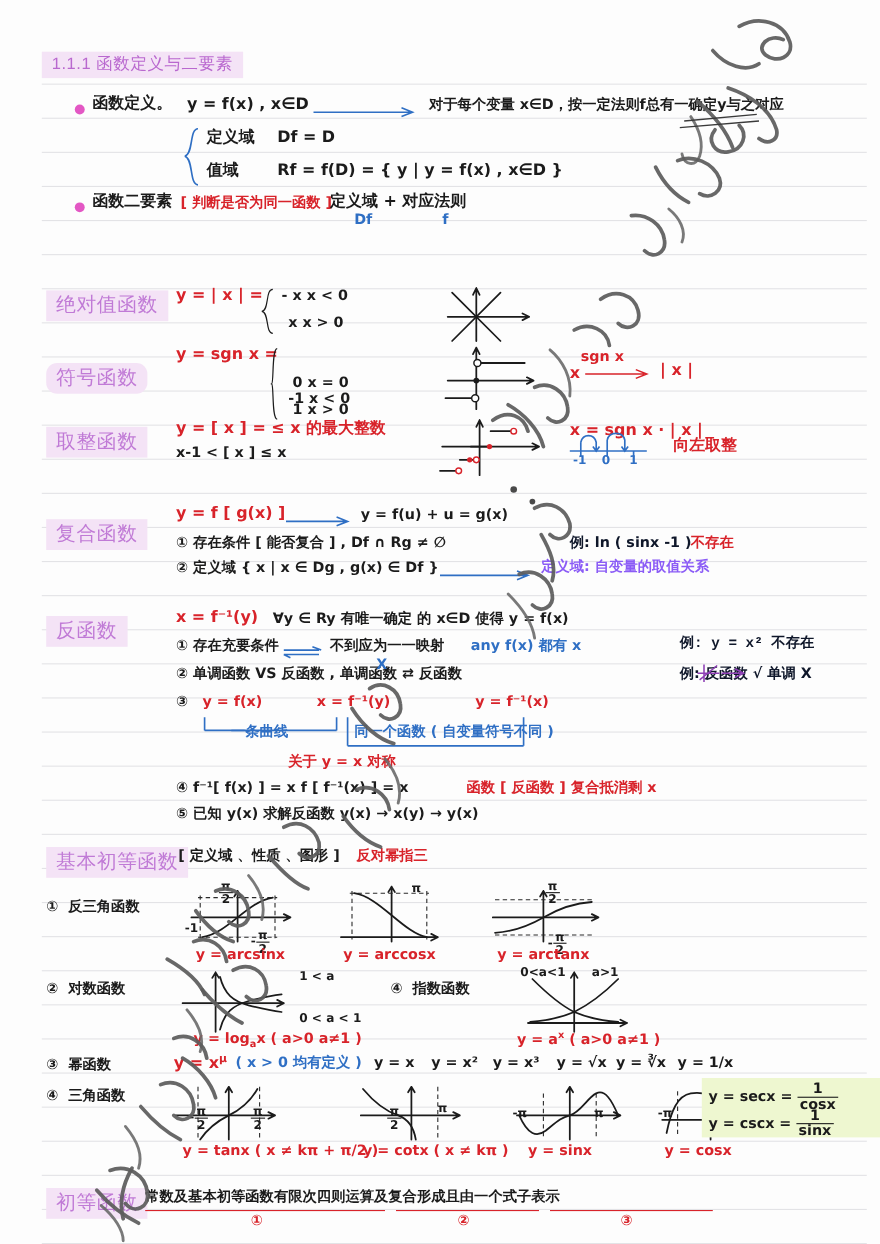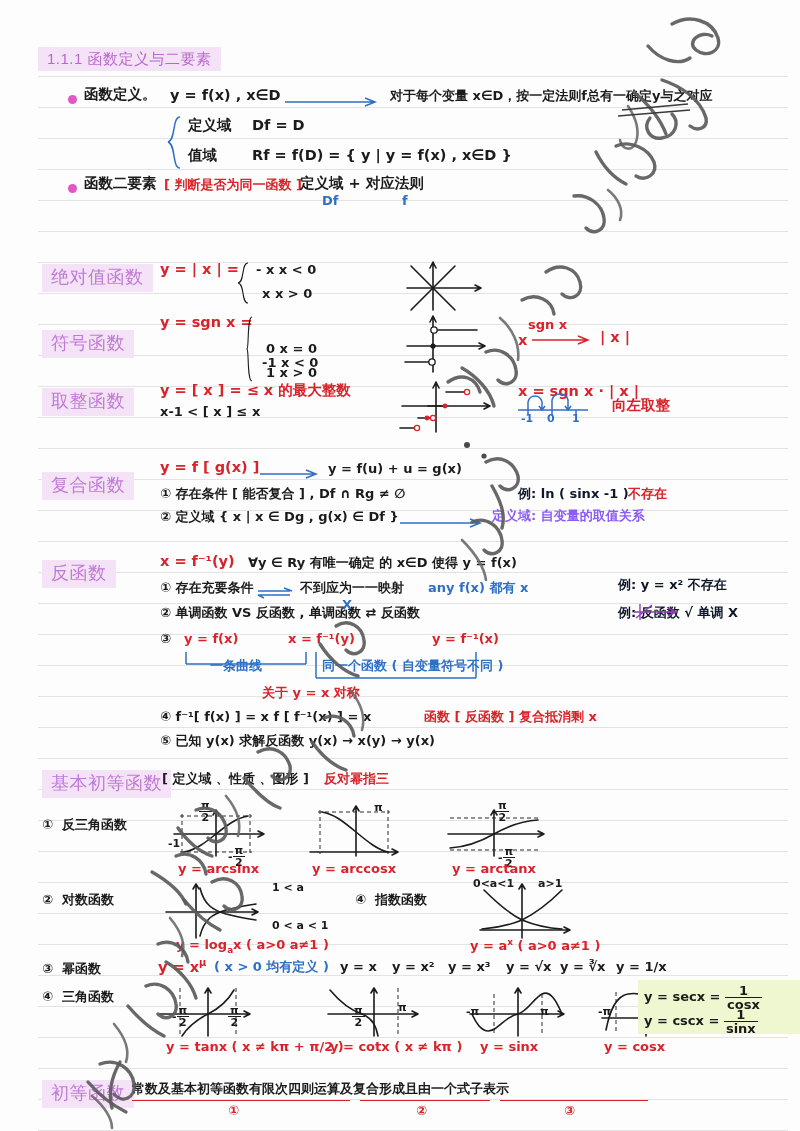--- a/index.html
+++ b/index.html
@@ -125,21 +125,21 @@
   <div class="hw blk md" style="left:256px;top:263px;">- x     x &lt; 0</div>
   <div class="hw blk md" style="left:262px;top:287px;">x      x &gt; 0</div>
 
   <svg style="left:405px;top:258px;width:90px;height:54px;">
     <path class="ink" d="M28,52 L28,4 M28,4 L25,10 M28,4 L31,10"></path>
     <path class="ink" d="M2,30 L76,30 M76,30 L70,27 M76,30 L70,33"></path>
     <path class="ink" d="M6,8 L50,52"></path>
     <path class="ink" d="M50,8 L6,52"></path>
   </svg>
 
-  <div class="chip lbl" style="left:42px;top:330px;">符号函数</div>
+  <div class="chip lbl" style="left:42px;top:330px;border-radius:10px;">符号函数</div>
   <div class="hw red lg" style="left:160px;top:315px;">y = sgn x  =</div>
   <svg style="left:246px;top:316px;width:8px;height:68px;">
     <path class="ink-th" d="M6,1 C1,1 3,32 1,33 C3,34 1,65 6,65"></path>
   </svg>
   <div class="hw blk md" style="left:262px;top:316px;margin-top:40px;">-1        x &lt; 0</div>
   <div class="hw blk md" style="left:266px;top:342px;">0        x = 0</div>
   <div class="hw blk md" style="left:266px;top:366px;">1        x &gt; 0</div>
 
   <svg style="left:405px;top:312px;width:100px;height:62px;">
     <path class="ink" d="M28,60 L28,4 M28,4 L25,10 M28,4 L31,10"></path>
@@ -238,21 +238,21 @@
     <path class="blueink" d="M132,2 L132,28 M132,28 L292,28 M292,2 L292,28"></path>
   </svg>
   <div class="hw blue md" style="left:210px;top:659px;">一条曲线</div>
   <div class="hw blue md" style="left:322px;top:659px;">同一个函数 ( 自变量符号不同 )</div>
   <div class="hw red md" style="left:262px;top:686px;">关于 y = x 对称</div>
 
   <div class="hw blk md" style="left:160px;top:710px;">④ f⁻¹[ f(x) ] = x      f [ f⁻¹(x) ] = x</div>
   <div class="hw red md" style="left:424px;top:710px;">函数 [ 反函数 ] 复合抵消剩 x</div>
   <div class="hw blk md" style="left:160px;top:734px;">⑤ 已知 y(x) 求解反函数        y(x) → x(y) → y(x)</div>
 
-  <div class="hw purple md" style="left:618px;top:578px;">例: y = x²  不存在</div>
+  <div class="hw purple md" style="left:618px;top:578px;font-family:Liberation Mono, monospace;">例: y = x²  不存在</div>
   <div class="hw purple md" style="left:618px;top:606px;">例:            反函数 √  单调 X</div>
   <svg style="left:634px;top:602px;width:44px;height:20px;">
     <path class="redink" style="stroke:#8d3fb5" d="M6,18 L6,2 M0,10 L20,10 M2,16 L18,3"></path>
     <path class="redink" style="stroke:#8d3fb5" d="M22,10 L40,10 M34,6 L42,10 L34,14"></path>
   </svg>
 
   <div class="chip lbl" style="left:42px;top:770px;">基本初等函数</div>
   <div class="hw blk md" style="left:162px;top:772px;">[ 定义域 、性质 、图形 ]</div>
   <div class="hw red md" style="left:296px;top:772px;padding-left:28px;">反对幂指三</div>
 

